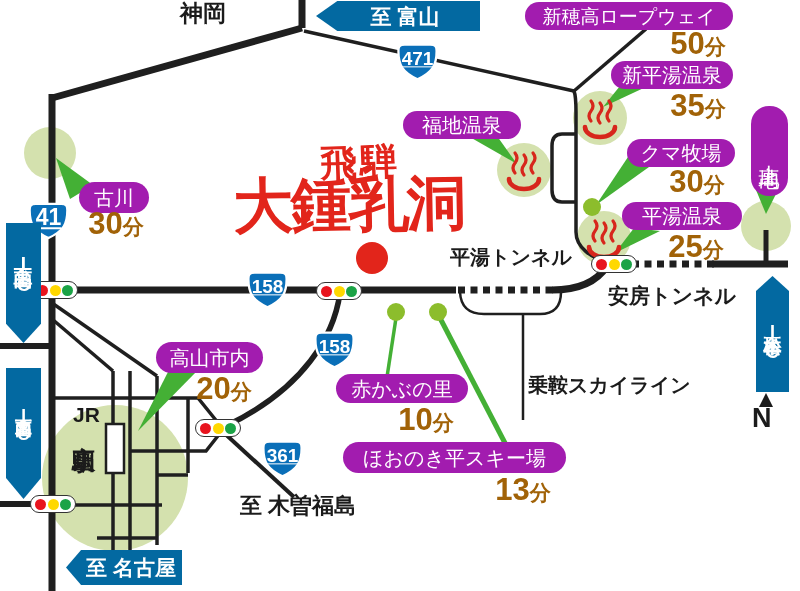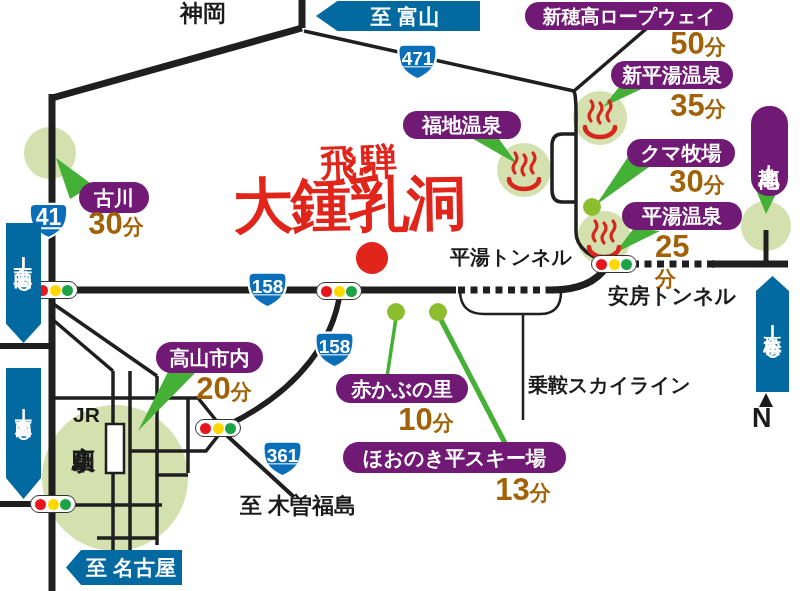--- a/index.html
+++ b/index.html
@@ -1,19 +1,19 @@
 <!DOCTYPE html>
 <html><head>
 <meta charset="utf-8">
 <style>
   html,body{margin:0;padding:0;background:#fff;}
   #map{position:relative;width:800px;height:591px;background:#fff;overflow:hidden;
        font-family:"Liberation Sans",sans-serif;}
   #map svg.base{position:absolute;left:0;top:0;}
-  .pill{position:absolute;background:#701a75;color:#fff;font-weight:bold;border-radius:16px;
+  .pill{position:absolute;background:#a21caf;color:#fff;font-weight:normal;border-radius:16px;
         display:flex;align-items:center;justify-content:center;font-size:20px;line-height:1;
         white-space:nowrap;}
   .pill.vert{writing-mode:vertical-rl;text-orientation:upright;border-radius:18px;letter-spacing:2px;}
   .time{position:absolute;color:#a16207;font-weight:bold;display:flex;align-items:baseline;
         justify-content:center;white-space:nowrap;}
   .time .num{font-size:31px;}
   .time .u{font-size:21px;}
   .blk{position:absolute;color:#1b1b1b;font-weight:bold;white-space:nowrap;line-height:1.05;}
   .vtext{writing-mode:vertical-rl;text-orientation:upright;}
   .sign{position:absolute;background:#0369a1;color:#fff;font-weight:bold;display:flex;
@@ -200,21 +200,21 @@
       <span class="u">分</span>
     </div>
   <div class="time" style="left:660px;top:88px;width:76px;">
       <span class="num">35</span>
       <span class="u">分</span>
     </div>
   <div class="time" style="left:658px;top:164px;width:78px;">
       <span class="num">30</span>
       <span class="u">分</span>
     </div>
-  <div class="time" style="left:655px;top:229px;width:82px;flex-direction:column;">
+  <div class="time" style="left:655px;top:229px;width:82px;">
       <span class="num">25</span>
       <span class="u">分</span>
     </div>
   <div class="time" style="left:184px;top:371px;width:80px;">
       <span class="num">20</span>
       <span class="u">分</span>
     </div>
   <div class="time" style="left:388px;top:402px;width:76px;">
       <span class="num">10</span>
       <span class="u">分</span>

